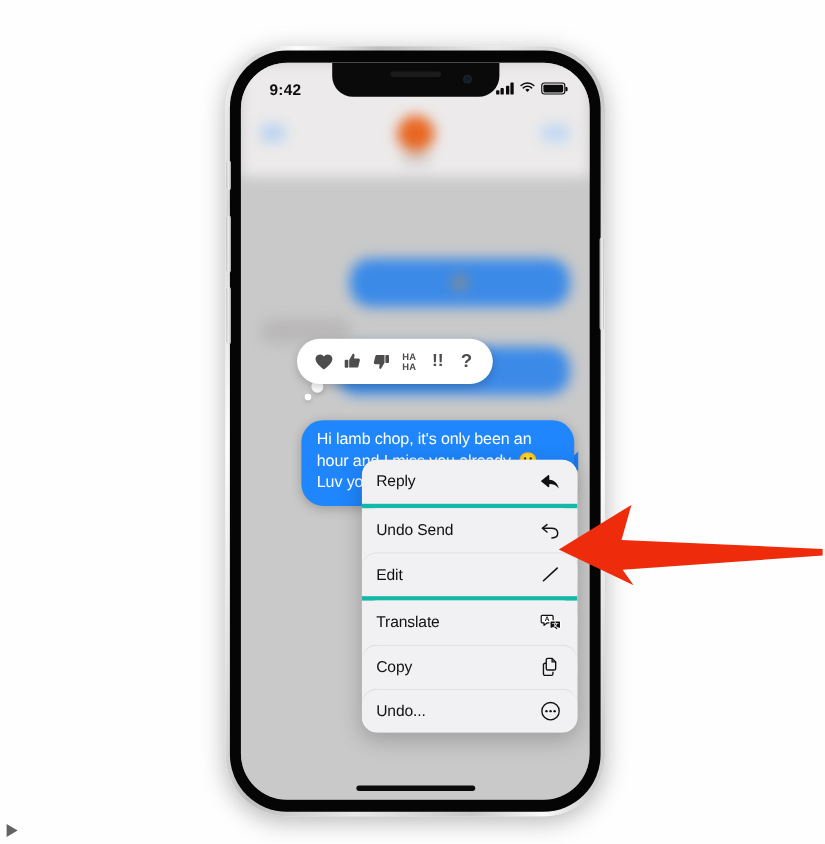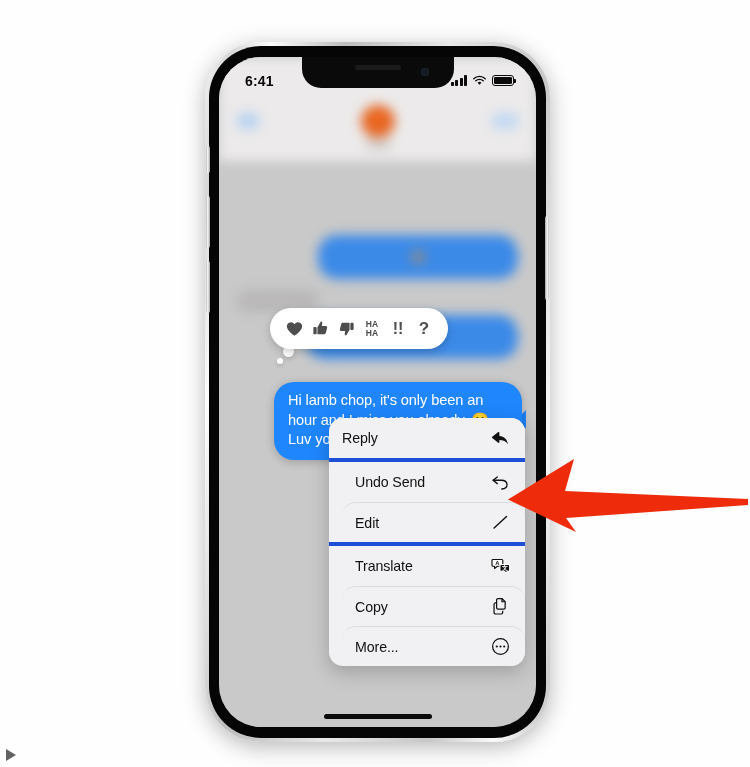--- a/index.html
+++ b/index.html
@@ -184,21 +184,21 @@
 
   
   #context-menu {
     position: absolute; left: 110px; top: 361px; z-index: 45;
     width: 196px;
     background: #f1f0f2;
     border-radius: 14px;
     overflow: hidden;
     box-shadow: 0 6px 20px rgba(0,0,0,.22);
   }
-  .menu-group + .menu-group { border-top: 4px solid #1d4ed8; padding-left: 13px; }
+  .menu-group + .menu-group { border-top: 4px solid #14b8a6; }
   .menu-item {
     height: 40px;
     display: flex; align-items: center; justify-content: space-between;
     padding: 0 14px 0 13px;
     font-size: 14.2px; color: #111111;
     letter-spacing: -.1px;
     background: #f1f0f2;
     border-radius: 14px;
   }
   .menu-item + .menu-item { border-top: .8px solid #dddce0; gap: 39px; }
@@ -252,21 +252,21 @@
           <div class="bd-bubble" id="bd-b3"></div>
         </div>
         <div id="bd-scrim"></div>
 
         <div id="notch">
           <div id="notch-speaker"></div>
           <div id="notch-camera"></div>
         </div>
 
         <div id="status-bar">
-          <div id="status-time">6:41</div>
+          <div id="status-time">9:42</div>
           <div id="status-icons">
             <span class="bars">
                 <i></i>
                 <i></i>
                 <i></i>
                 <i></i>
               </span>
             <span>
               <svg width="15" height="11" viewBox="0 0 16 12">
                 <path d="M8 10.6 5.9 8.4a3 3 0 0 1 4.2 0L8 10.6z" fill="#0b0b0b"></path>
@@ -359,21 +359,21 @@
               <span>Copy</span>
               <span class="menu-icon">
                 <svg width="19" height="19" viewBox="0 0 20 20">
                   <path d="M7.4 1.6h4.1l3.4 3.4v6.2c0 .9-.7 1.5-1.5 1.5H7.4c-.9 0-1.5-.7-1.5-1.5V3.1c0-.9.7-1.5 1.5-1.5z" fill="none" stroke="#111" stroke-width="1.3" stroke-linejoin="round"></path>
                   <path d="M11.5 1.6V5h3.4" fill="none" stroke="#111" stroke-width="1.3" stroke-linejoin="round"></path>
                   <path d="M12.3 14.5v1.9c0 .9-.7 1.5-1.5 1.5H4.7c-.9 0-1.5-.7-1.5-1.5V7.8c0-.9.7-1.5 1.5-1.5h1.1" fill="none" stroke="#111" stroke-width="1.3" stroke-linejoin="round"></path>
                 </svg>
               </span>
             </div>
             <div class="menu-item">
-              <span>More...</span>
+              <span>Undo...</span>
               <span class="menu-icon">
                 <svg width="19" height="19" viewBox="0 0 20 20">
                   <circle cx="10" cy="10" r="8.3" fill="none" stroke="#111" stroke-width="1.3"></circle>
                   <circle cx="6.1" cy="10" r="1.15" fill="#111"></circle>
                   <circle cx="10" cy="10" r="1.15" fill="#111"></circle>
                   <circle cx="13.9" cy="10" r="1.15" fill="#111"></circle>
                 </svg>
               </span>
             </div>
           </div>

